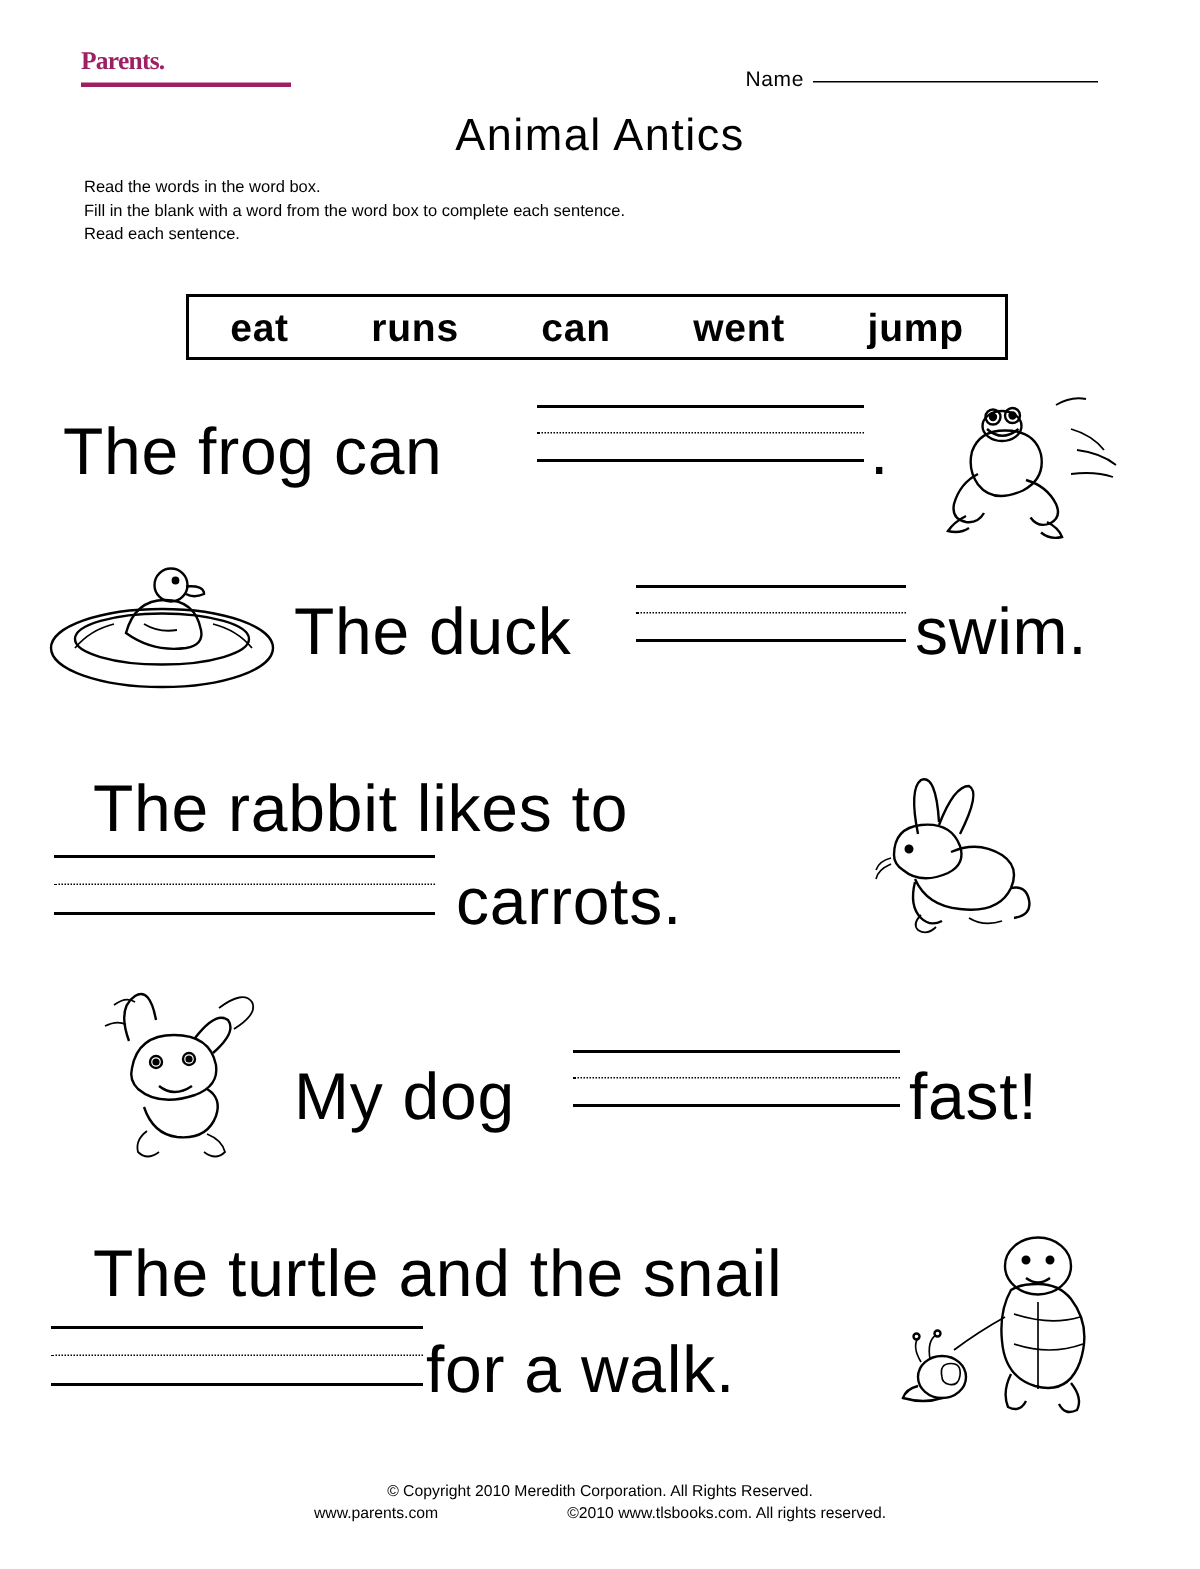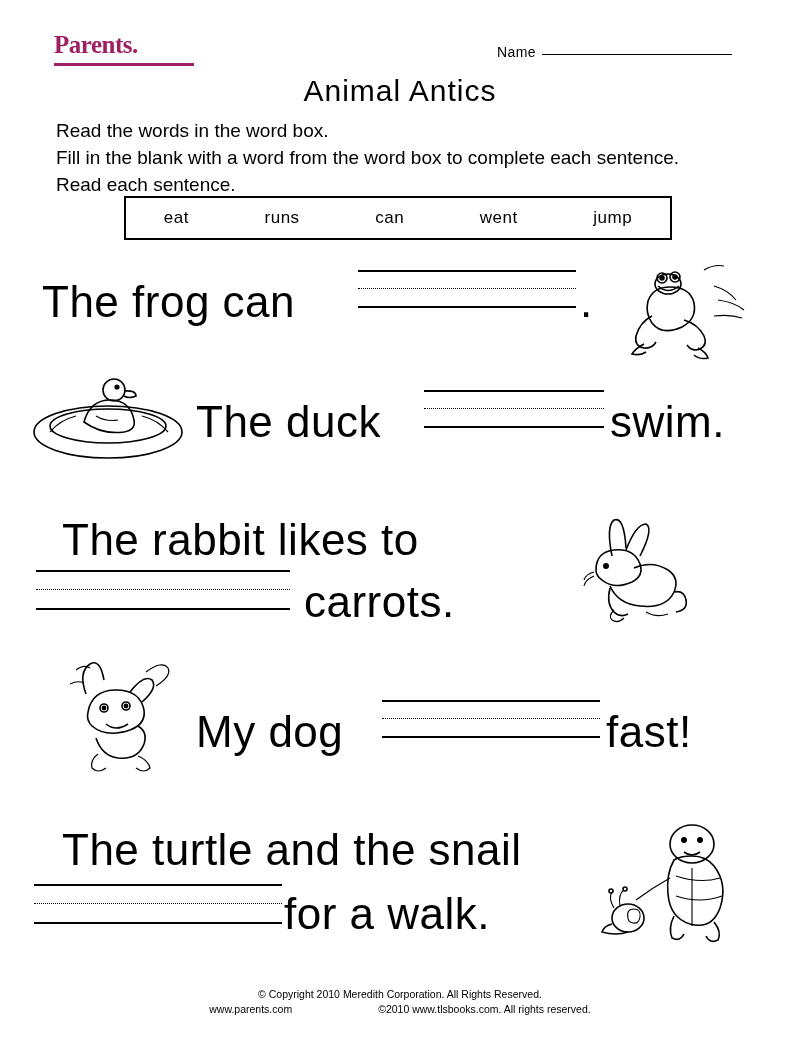--- a/index.html
+++ b/index.html
@@ -21,21 +21,21 @@
   
   .brand {
     position: absolute;
     left: 54px;
     top: 32px;
     width: 140px;
   }
   .brand-word {
     font-family: "Liberation Serif", serif;
     font-weight: bold;
-    font-size: 25px;
+    font-size: 17px;
     letter-spacing: -0.5px;
     color: #9e2064;
     line-height: 1;
   }
   .brand-word .dot {
     color: #9e2064;
   }
   .brand-rule {
     margin-top: 6px;
     height: 3px;
@@ -69,40 +69,41 @@
     font-family: "Liberation Sans", sans-serif;
     font-size: 30px;
     letter-spacing: 1px;
     font-weight: 400;
   }
 
   .instructions {
     position: absolute;
     left: 56px;
     top: 118px;
-    font-size: 19px;
+    font-size: 11px;
     line-height: 1.42;
   }
 
   
   .word-box {
     position: absolute;
     left: 124px;
     top: 196px;
     width: 548px;
     height: 44px;
     border: 2px solid #000;
     display: flex;
     align-items: center;
     justify-content: space-around;
     box-sizing: border-box;
   }
   .word-box .word {
-    font-size: 17px;
+    font-size: 26px;
     letter-spacing: 0.5px;
+    font-weight: bold;
   }
 
   
   .row {
     position: absolute;
     left: 0;
     width: 800px;
   }
   .sentence-text {
     font-size: 44px;

